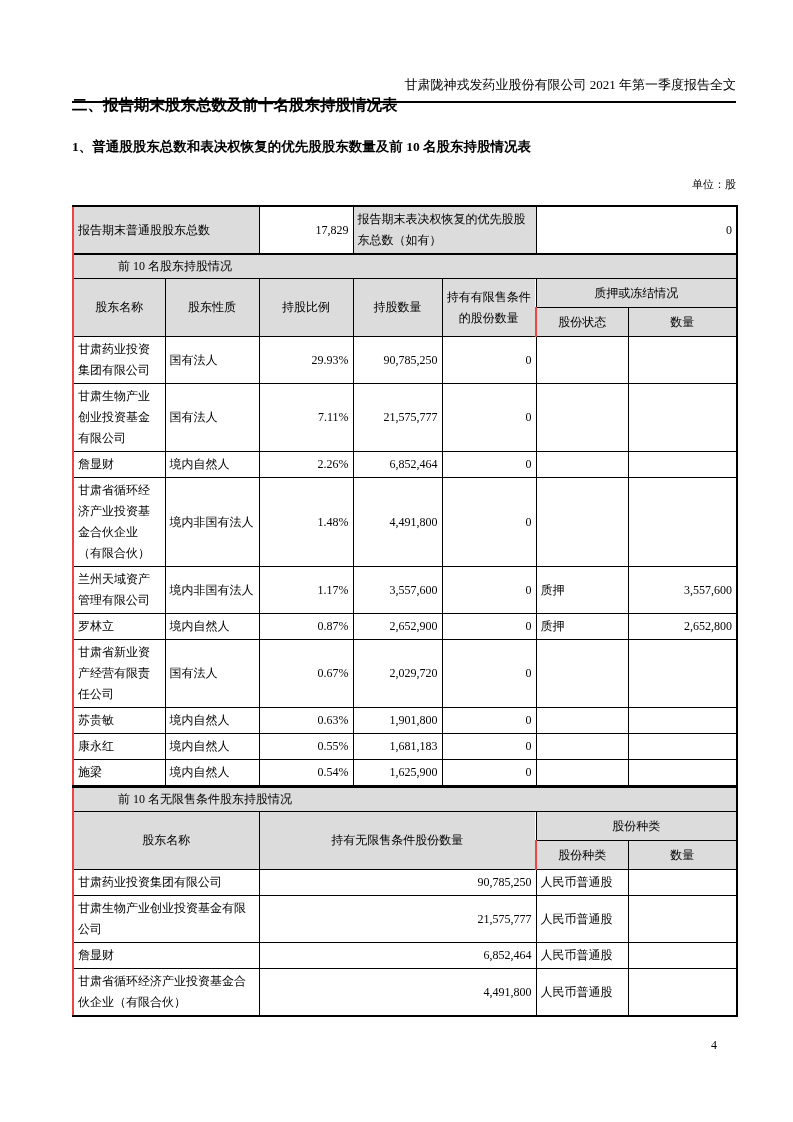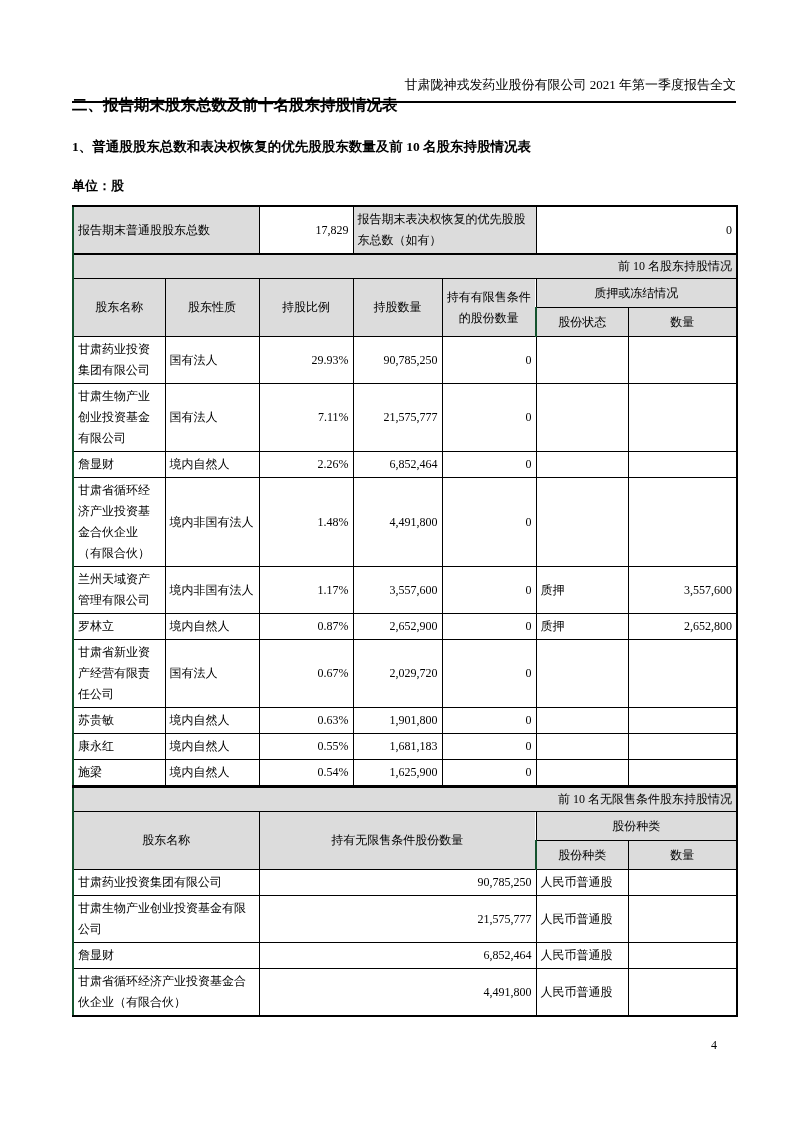--- a/index.html
+++ b/index.html
@@ -25,49 +25,48 @@
     font-weight: bold;
     font-family: Liberation Serif, serif;
   }
   .subsection-title {
     top: 138px;
     font-size: 13.5px;
     font-weight: bold;
   }
   .unit-label {
     top: 177px;
-    text-align: left;
-    font-size: 13px;
-    font-weight: bold;
+    text-align: right;
+    font-size: 11px;
   }
   .tables { top: 205px; }
 
   table {
     border-collapse: collapse;
     table-layout: fixed;
     width: 664px;
     font-size: 12px;
     line-height: 21px;
   }
   table.t2 { margin-top: -1px; border-radius: 12px; }
   td {
     border: 1px solid #000;
     padding: 2px 4px;
     vertical-align: middle;
     overflow: hidden;
   }
   .outer-top td { border-top: 2px solid #000; }
-  td:first-child { border-left: 2px solid #14532d; }
+  td:first-child { border-left: 2px solid #ef4444; }
   tr td:last-child { border-right: 2px solid #000; }
   .outer-bottom td { border-bottom: 2px solid #000; }
   .gray { background: #dcdcdc; }
   .num { text-align: right; }
   .band td {
     border-top: 2px solid #000;
-    text-align: right;
+    text-align: left;
     line-height: 19px;
     height: 24px;
     padding-left: 44px;
   }
   .hrow td { text-align: center; height: 29px; }
   .summary-row td { height: 44px; }
 
   .page-number {
     position: absolute;
     left: 704px; top: 1038px;

